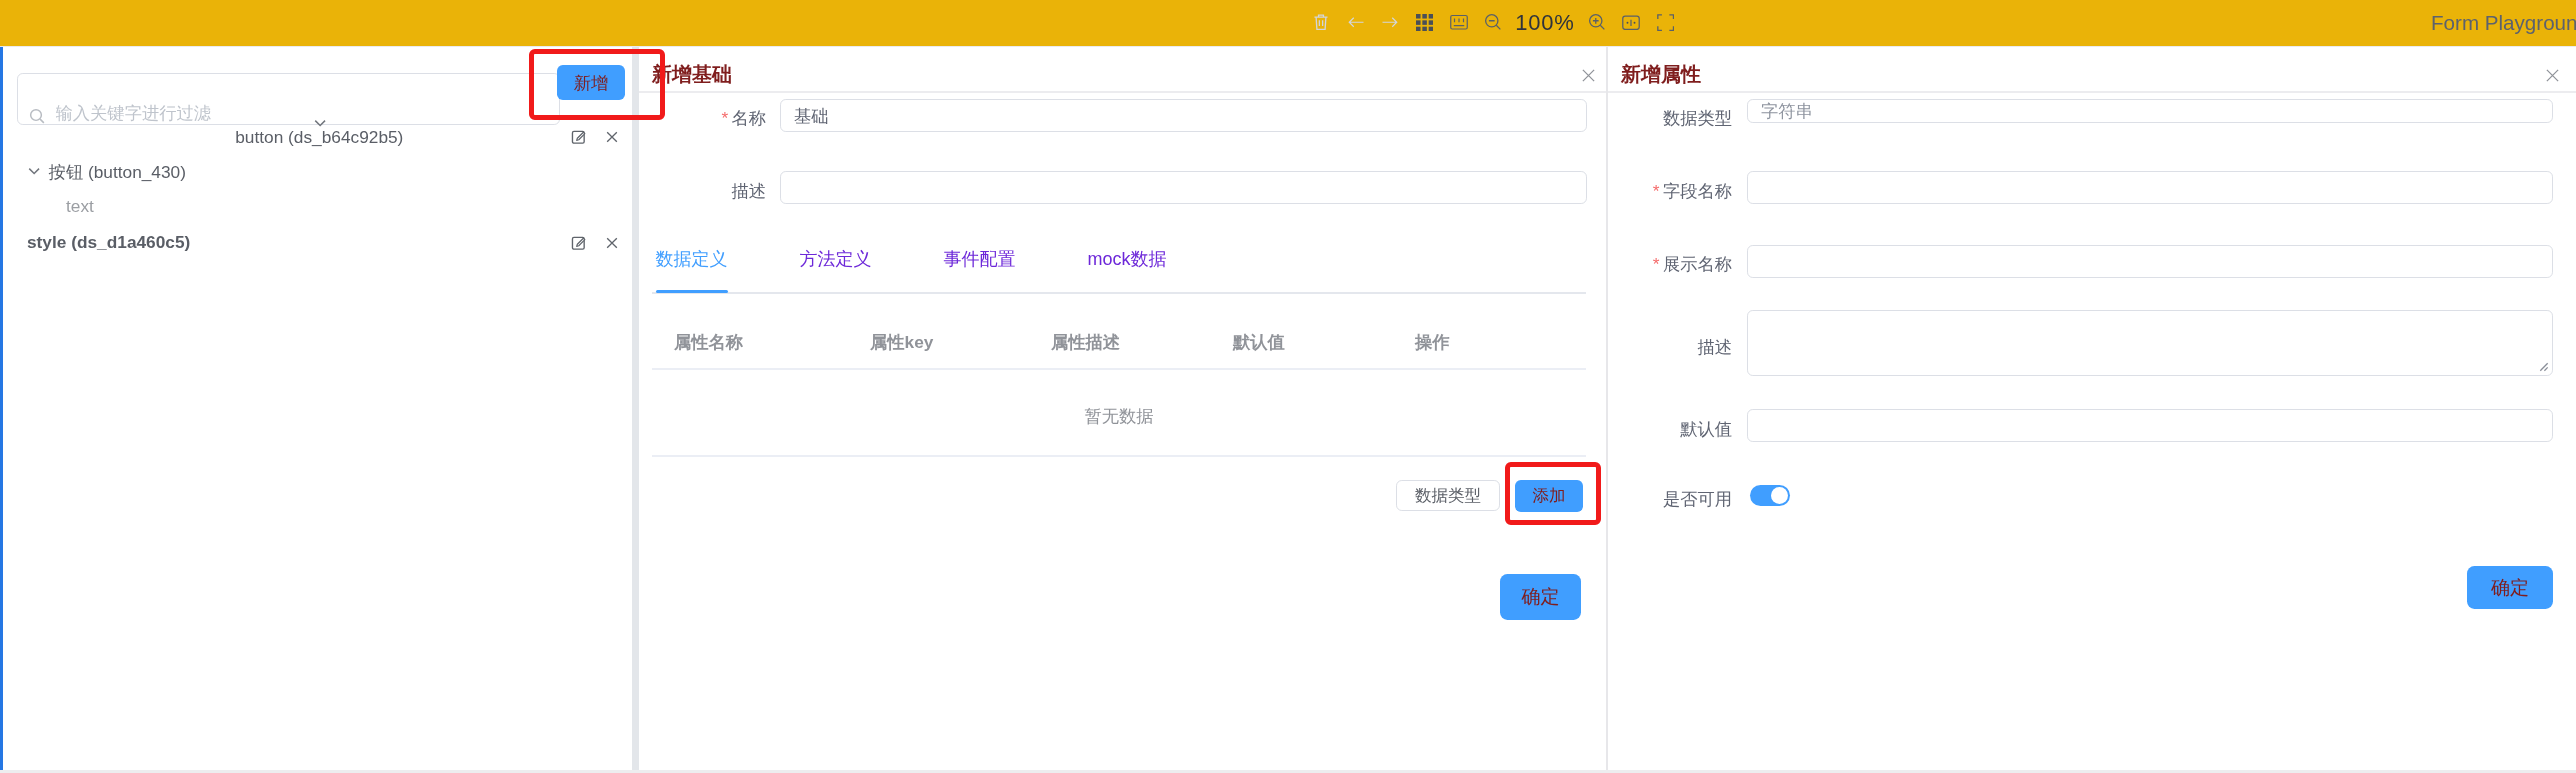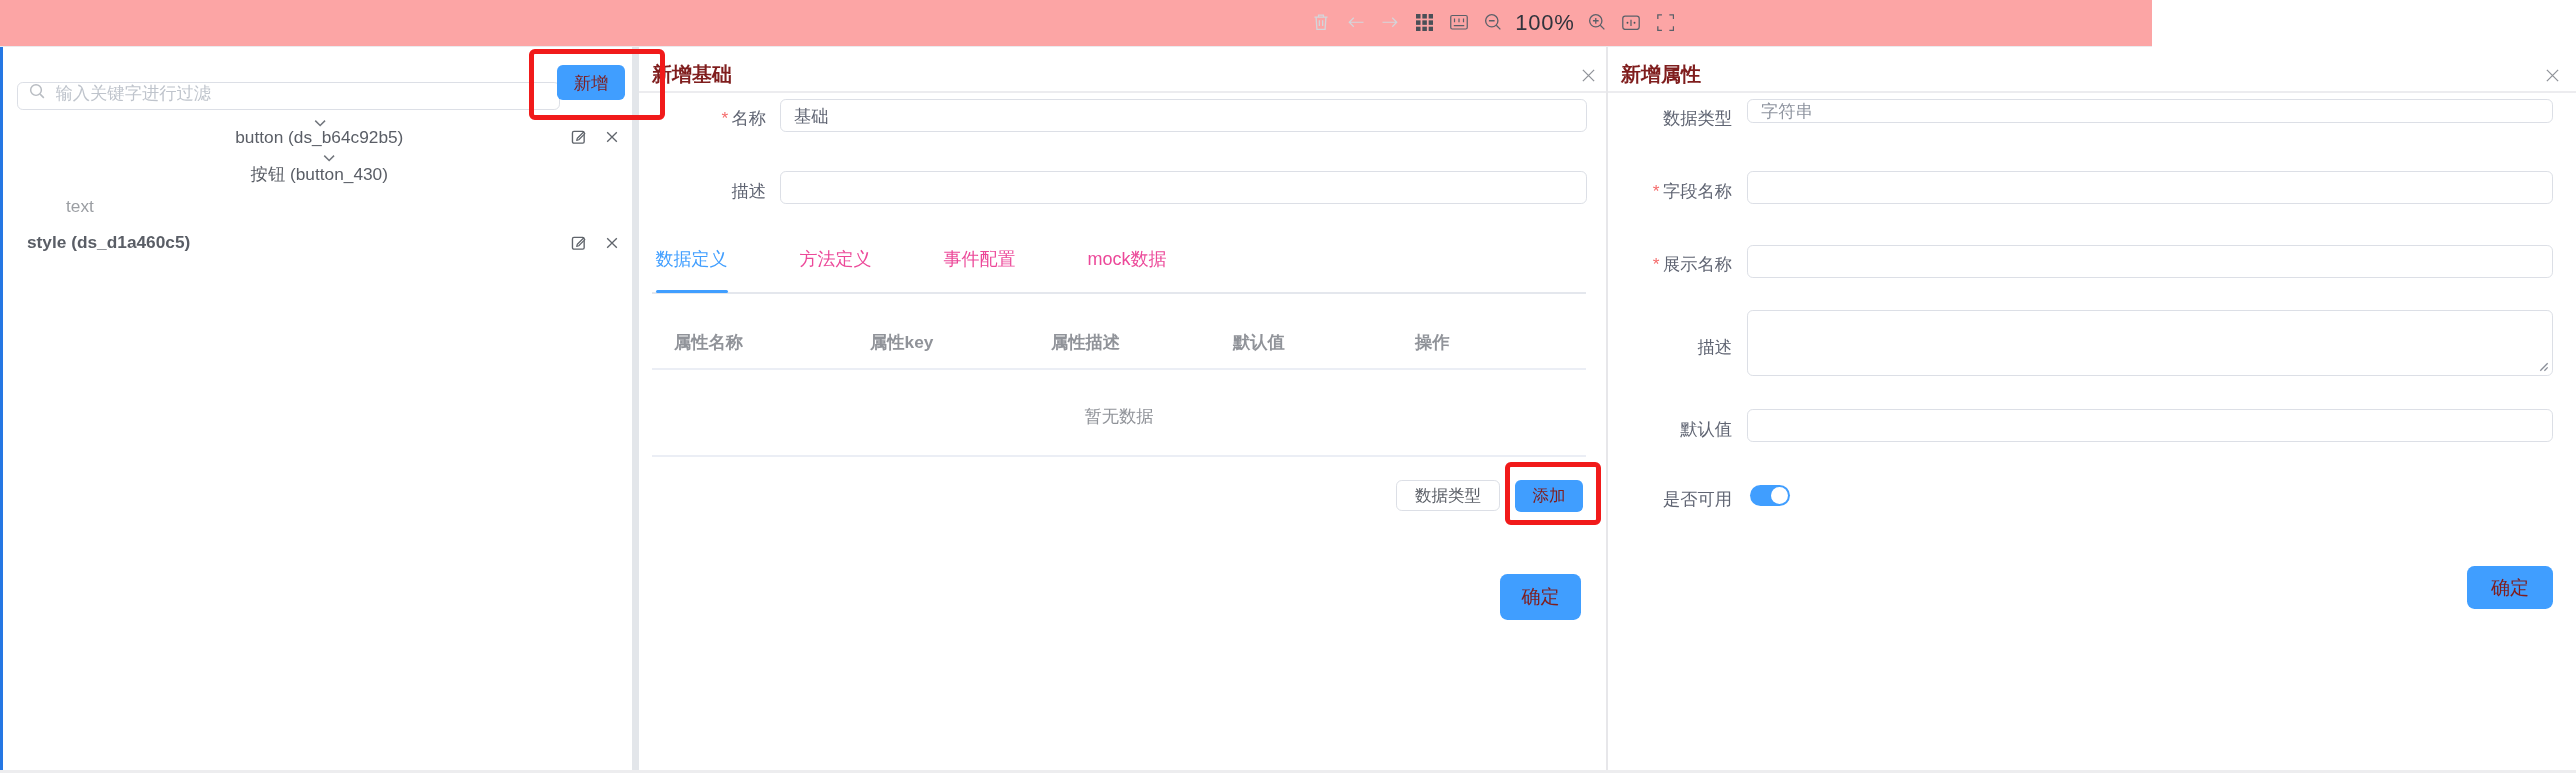--- a/index.html
+++ b/index.html
@@ -2,39 +2,39 @@
 <html style="font-size:13px"><head>
 <meta charset="utf-8">
 <style>
   * { margin:0; padding:0; box-sizing:border-box; }
   html,body { background:#fff; }
   .screen {
     position:relative; width:2576px; height:773px; overflow:hidden;
     background:#fff; font-family:"Liberation Sans", sans-serif; color:#303133;
   }
   
-  .topbar { position:absolute; left:0; top:0; width:2152px; height:47px;
-            background:#fca5a5; border-bottom:1.6px solid #ebebee; overflow:hidden; }
+  .topbar { position:absolute; left:0; top:0; width:2576px; height:47px;
+            background:#eab308; border-bottom:1.6px solid #ebebee; overflow:hidden; }
   .toolbar { position:absolute; left:1304px; top:0; height:45px;
              display:flex; align-items:center; }
   .tool { display:flex; align-items:center; justify-content:center;
           width:18px; height:21.4px; margin:0 8.2px; cursor:pointer; }
   .tool svg { display:block; }
   .tool .stk { stroke:#5a6069; fill:none; stroke-width:1.6; }
   .tool .fil { fill:#4a4f57; }
   .tool.disabled .stk { stroke:#d3d6db; }
   .zoom-level { font-size:22px; color:#2f333c; margin:0 5px; letter-spacing:0.8px; }
   .workspace-title { position:absolute; left:2431px; top:10.7px; font-size:20.6px;
                      color:#5c626e; white-space:nowrap; }
   
   .sidebar { position:absolute; left:0; top:47px; width:632px; height:726px; background:#fff; }
   .sidebar-accent { position:absolute; left:0; top:0; width:2.5px; height:726px; background:#2577e3; }
-  .search-box { position:absolute; left:16.5px; top:35px; width:543px; height:28px;
+  .search-box { position:absolute; left:16.5px; top:26px; width:543px; height:52px;
                 border:1.6px solid #dcdfe6; border-radius:5.8px; background:#fff;
-                display:flex; align-items:flex-start; padding:0 11.5px; }
+                display:flex; align-items:flex-end; padding:0 11.5px; }
   .search-box svg { flex:0 0 auto; margin-right:10px; }
   .search-box input { border:none; outline:none; flex:1; font-size:17.3px;
                       font-family:"Liberation Sans", sans-serif; color:#606266; background:transparent; }
   .search-box input::placeholder { color:#bfc4cc; }
   .btn { display:flex; align-items:center; justify-content:center; cursor:pointer;
          font-family:"Liberation Sans", sans-serif; }
   .btn-primary { background:#409EFF; color:#7f1d1d; border:none; border-radius:5.8px; }
   .btn-plain { background:#fff; color:#5a5e66; border:1.6px solid #dcdfe6; border-radius:5.8px; }
   .add-node-btn { position:absolute; left:557px; top:18px; width:68px; height:35px; font-size:17.3px; }
   .tree-row { position:absolute; left:0; width:632px; height:35px;
@@ -70,21 +70,21 @@
   .inp.muted { color:#8d939e; }
   textarea.inp { padding:8.2px 13px; resize:none; }
   .resize-grip { position:absolute; pointer-events:none; }
   
   .mid-label-1 { left:0; top:59px; width:127px; }
   .mid-inp-1 { left:141px; top:52px; width:807px; height:33px; }
   .mid-label-2 { left:0; top:132px; width:127px; }
   .mid-inp-2 { left:141px; top:124px; width:807px; height:33px; }
   
   .tabs { position:absolute; left:16.5px; top:200px; display:flex; }
-  .tab { font-size:18px; color:#ec4899; margin-right:72px; padding-bottom:11.5px; cursor:pointer; }
+  .tab { font-size:18px; color:#6d28d9; margin-right:72px; padding-bottom:11.5px; cursor:pointer; }
   .tab.active { color:#409EFF; }
   .tabs-rule { position:absolute; left:13px; top:245px; width:934px; height:1.6px; background:#e4e7ed; }
   .tab-underline { position:absolute; left:16.5px; top:243px; width:72px; height:3.3px; background:#409EFF; border-radius:1.6px; }
   
   .th { position:absolute; top:283px; font-size:17.3px; font-weight:700; color:#909399; white-space:nowrap; }
   .th1 { left:35px; } .th2 { left:231px; } .th3 { left:412px; } .th4 { left:594px; } .th5 { left:776px; }
   .thead-rule { position:absolute; left:13px; top:321px; width:934px; height:1.6px; background:#ebeef5; }
   .empty-text { position:absolute; left:13px; top:357px; width:934px; text-align:center;
                 font-size:17.3px; color:#909399; }
   .table-rule { position:absolute; left:13px; top:408px; width:934px; height:1.6px; background:#ebeef5; }
@@ -207,21 +207,21 @@
         <svg width="15.6" height="15.6" viewBox="0 0 16 16">
             <rect x="1.5" y="2.5" width="12" height="12" rx="1.5" fill="none" stroke="#5f646b" stroke-width="1.4"></rect>
             <path d="M6.5 9.5 L12.7 3.3 L14.2 4.8 L8 11 L5.8 11.7 Z" fill="#fff" stroke="#5f646b" stroke-width="1.2" stroke-linejoin="round"></path>
           </svg>
         <svg width="14" height="14" viewBox="0 0 16 16">
             <path d="M2.5 2.5 L13.5 13.5 M13.5 2.5 L2.5 13.5" stroke="#5f646b" stroke-width="1.5"></path>
           </svg>
       </span>
     </div>
 
-    <div class="tree-row" style="top:107px;flex-direction:column;">
+    <div class="tree-row" style="top:107px;">
       <span class="caret" style="margin-left:25.5px;">
         <svg width="12.3" height="8.2" viewBox="0 0 15 10">
             <path d="M1.5 2 l6 6 6-6" fill="none" stroke="#72767d" stroke-width="1.8"></path>
           </svg>
       </span>
       <span class="tree-label">按钮 (button_430)</span>
     </div>
 
     <div class="tree-row" style="top:142px;">
       <span class="tree-label dim" style="margin-left:66px;">text</span>

